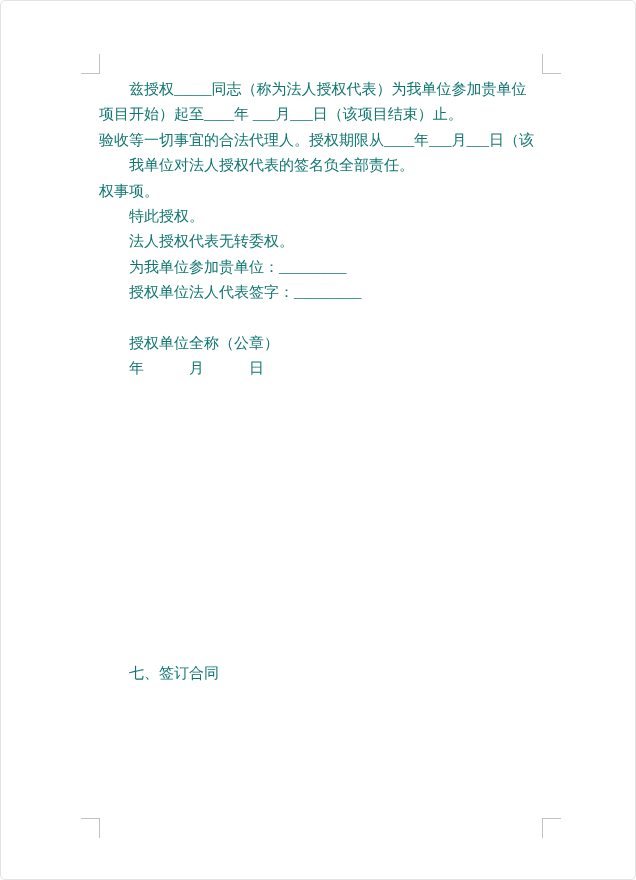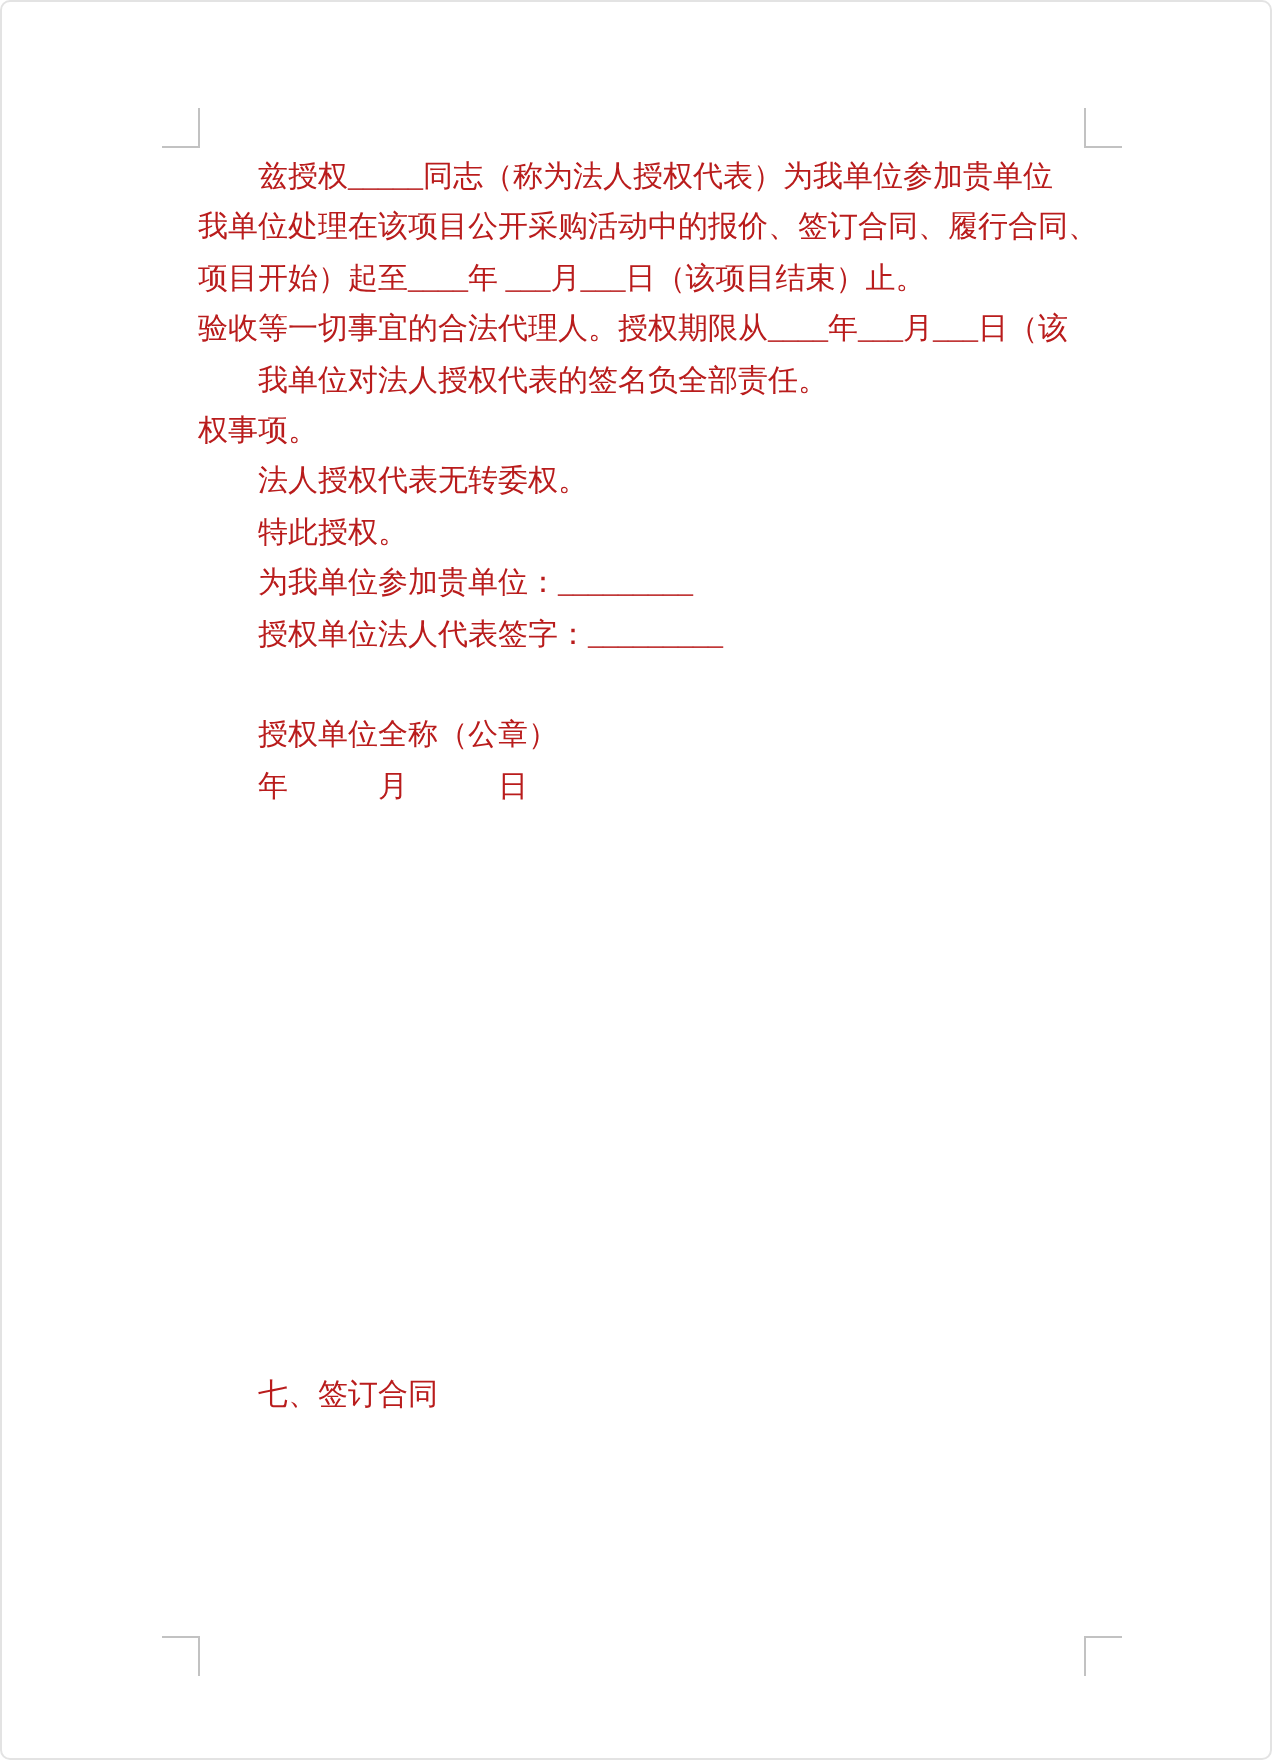--- a/index.html
+++ b/index.html
@@ -32,21 +32,21 @@
   .crop.tl { left: 80px;  top: 53px;  border-right: 1px solid #c2c2c2; border-bottom: 1px solid #c2c2c2; }
   .crop.tr { left: 541px; top: 53px;  border-left: 1px solid #c2c2c2;  border-bottom: 1px solid #c2c2c2; }
   .crop.bl { left: 80px;  top: 817px; border-right: 1px solid #c2c2c2; border-top: 1px solid #c2c2c2; }
   .crop.br { left: 541px; top: 817px; border-left: 1px solid #c2c2c2;  border-top: 1px solid #c2c2c2; }
 
   .doc-text {
     position: absolute;
     left: 98px;
     top: 76px;
     width: 444px;
-    color: #b91c1c;
+    color: #0f766e;
   }
   .line {
     height: 25.4px;
     line-height: 25.4px;
     font-size: 15px;
     white-space: nowrap;
     text-align: left;
     letter-spacing: 0;
   }
   .line.indent {
@@ -57,27 +57,26 @@
 <body>
 
 <div class="page">
   <div class="crop tl"></div>
   <div class="crop tr"></div>
   <div class="crop bl"></div>
   <div class="crop br"></div>
 
   <div class="doc-text">
       <div class="line indent justify">兹授权_____同志（称为法人授权代表）为我单位参加贵单位</div>
-      <div class="line justify">我单位处理在该项目公开采购活动中的报价、签订合同、履行合同、</div>
       <div class="line">项目开始）起至____年 ___月___日（该项目结束）止。</div>
       <div class="line justify">验收等一切事宜的合法代理人。授权期限从____年___月___日（该</div>
       <div class="line indent">我单位对法人授权代表的签名负全部责任。</div>
       <div class="line">权事项。</div>
+      <div class="line indent">特此授权。</div>
       <div class="line indent">法人授权代表无转委权。</div>
-      <div class="line indent">特此授权。</div>
       <div class="line indent">为我单位参加贵单位：_________</div>
       <div class="line indent">授权单位法人代表签字：_________</div>
       <div class="line"></div>
       <div class="line indent">授权单位全称（公章）</div>
       <div class="line indent">年　　　月　　　日</div>
       <div class="line"></div>
       <div class="line"></div>
       <div class="line"></div>
       <div class="line"></div>
       <div class="line"></div>

